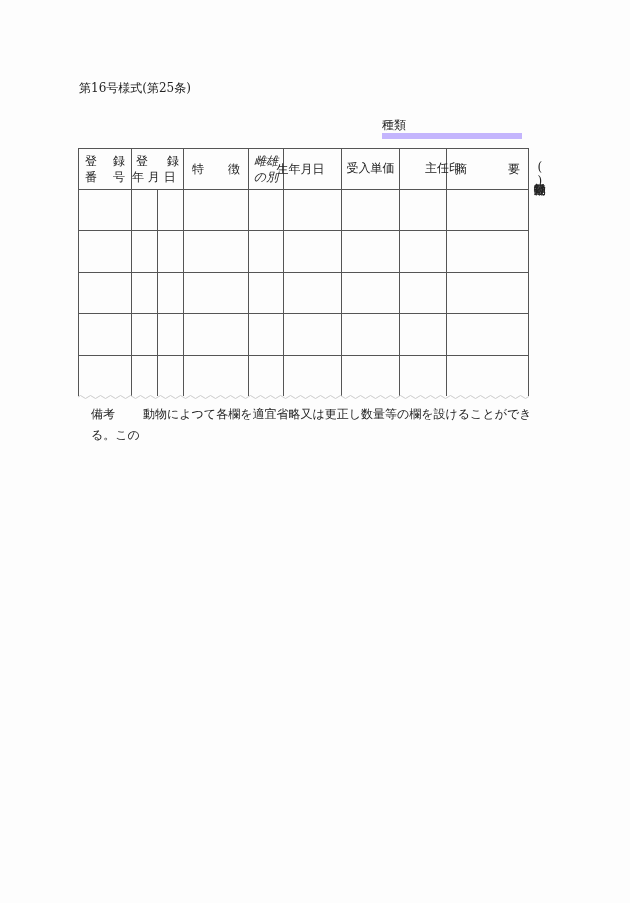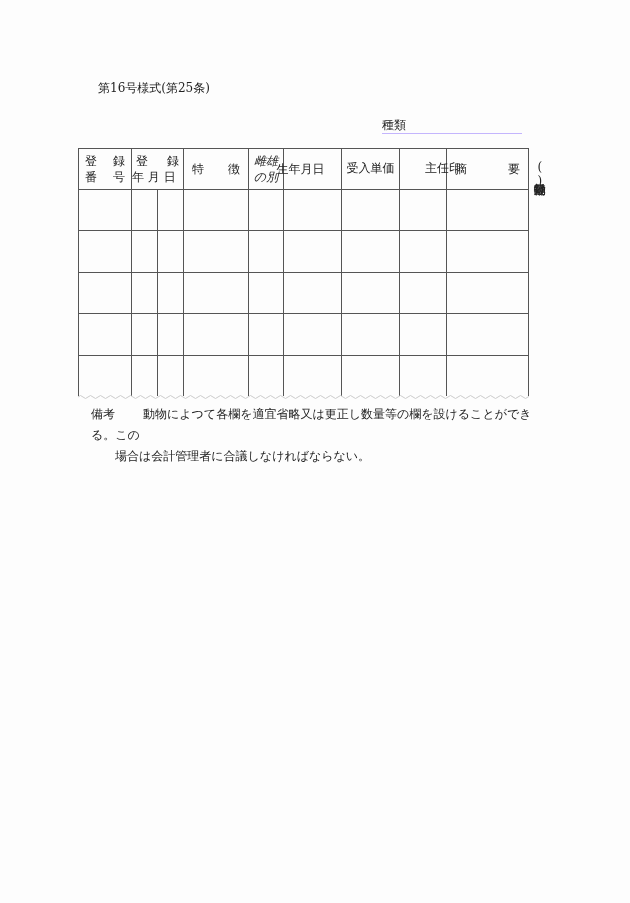--- a/index.html
+++ b/index.html
@@ -6,26 +6,26 @@
     body {
       width: 630px; height: 903px;
       background: #fdfdfd;
       position: relative;
       overflow: hidden;
       font-family: "DejaVu Serif", "Liberation Serif", serif;
       color: #222;
     }
     .form-title {
       position: absolute; left: 79px; top: 80px;
-      font-size: 12px; letter-spacing: 0px; margin-left: 19px;
+      font-size: 12px; letter-spacing: 0px;
     }
     .species {
       position: absolute; left: 382px; top: 118px;
       width: 140px; font-size: 12px;
-      border-bottom: 1px solid #c4b5fd;
+      border-bottom: 6px solid #c4b5fd;
       height: 15px; line-height: 15px;
     }
     .vline, .hline { position: absolute; background: #555; }
     .vline { width: 1px; }
     .hline { height: 1px; }
     .hcell {
       position: absolute; top: 148px; height: 41px;
       font-size: 12px; display: flex; align-items: center; justify-content: center;
       line-height: 16px; text-align: center;
     }
@@ -142,14 +142,13 @@
     <path d="M0 4 q2.5 -3 5 0 t5 0 t5 0 t5 0 t5 0 t5 0 t5 0 t5 0 t5 0 t5 0 t5 0 t5 0 t5 0 t5 0 t5 0 t5 0 t5 0 t5 0 t5 0 t5 0 t5 0 t5 0 t5 0 t5 0 t5 0 t5 0 t5 0 t5 0 t5 0 t5 0 t5 0 t5 0 t5 0 t5 0 t5 0 t5 0 t5 0 t5 0 t5 0 t5 0 t5 0 t5 0 t5 0 t5 0 t5 0 t5 0 t5 0 t5 0 t5 0 t5 0 t5 0 t5 0 t5 0 t5 0 t5 0 t5 0 t5 0 t5 0 t5 0 t5 0 t5 0 t5 0 t5 0 t5 0 t5 0 t5 0 t5 0 t5 0 t5 0 t5 0 t5 0 t5 0 t5 0 t5 0 t5 0 t5 0 t5 0 t5 0 t5 0 t5 0 t5 0 t5 0 t5 0 t5 0 t5 0 t5 0 t5 0 t5 0 t5 0 t5 0 t5 0 t5 0 t5 0" fill="none" stroke="#ccc" stroke-width="1"></path>
   </svg>
 </div>
 
 <div class="side-label">
   <span style="writing-mode: vertical-rl; text-orientation: upright; display:inline-block;">(動物登録簿)</span>
 </div>
 
 <div class="remarks">
   <span class="label">備考</span><span>動物によつて各欄を適宜省略又は更正し数量等の欄を設けることができる。この</span>
-  <span class="line2">場合は会計管理者に合議しなければならない。</span>
 </div>
 
 </body></html>

